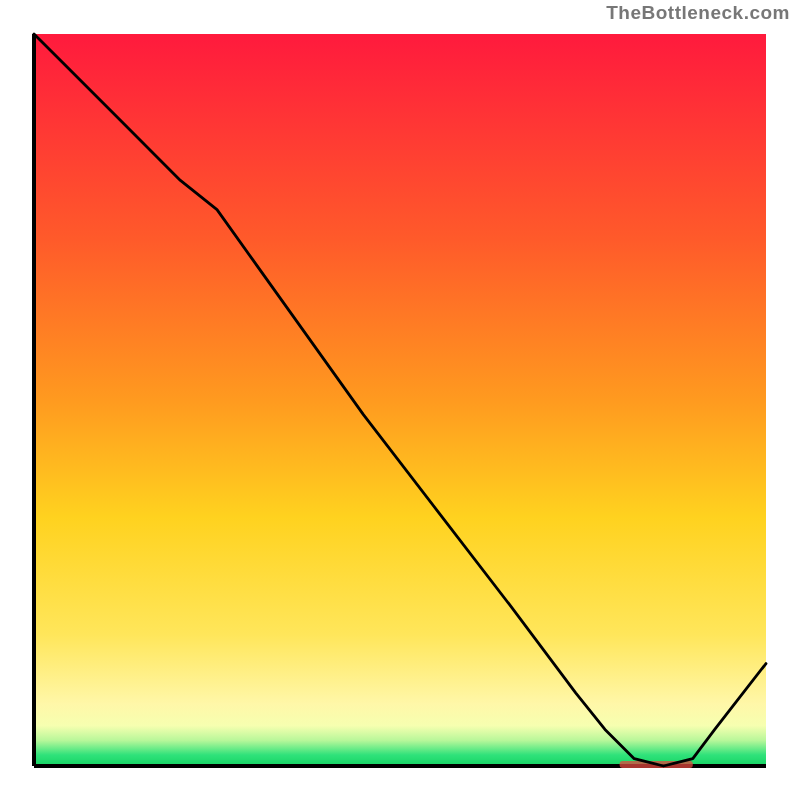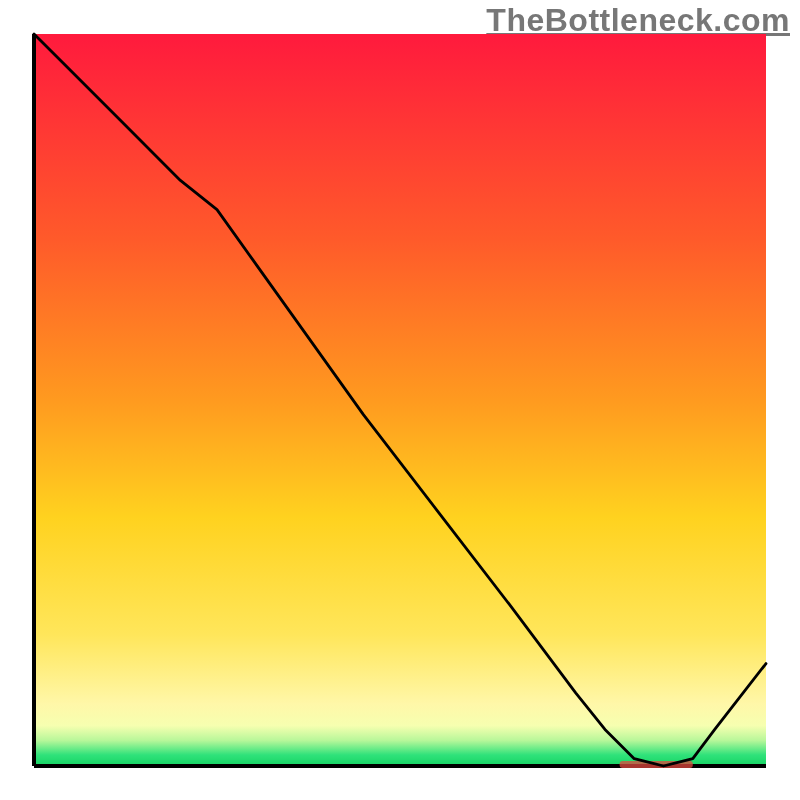--- a/index.html
+++ b/index.html
@@ -13,25 +13,24 @@
   }
   .stage {
     position: relative;
     width: 800px;
     height: 800px;
   }
   .watermark {
     position: absolute;
     top: 2px;
     right: 10px;
-    font-size: 32px;
+    font-size: 19px;
     font-weight: bold;
     color: #777777;
     letter-spacing: 0.5px;
-    text-decoration: underline;
   }
   .plot-area {
     position: absolute;
     left: 30px;
     top: 30px;
     width: 740px;
     height: 740px;
   }
   .plot-area svg {
     display: block;

